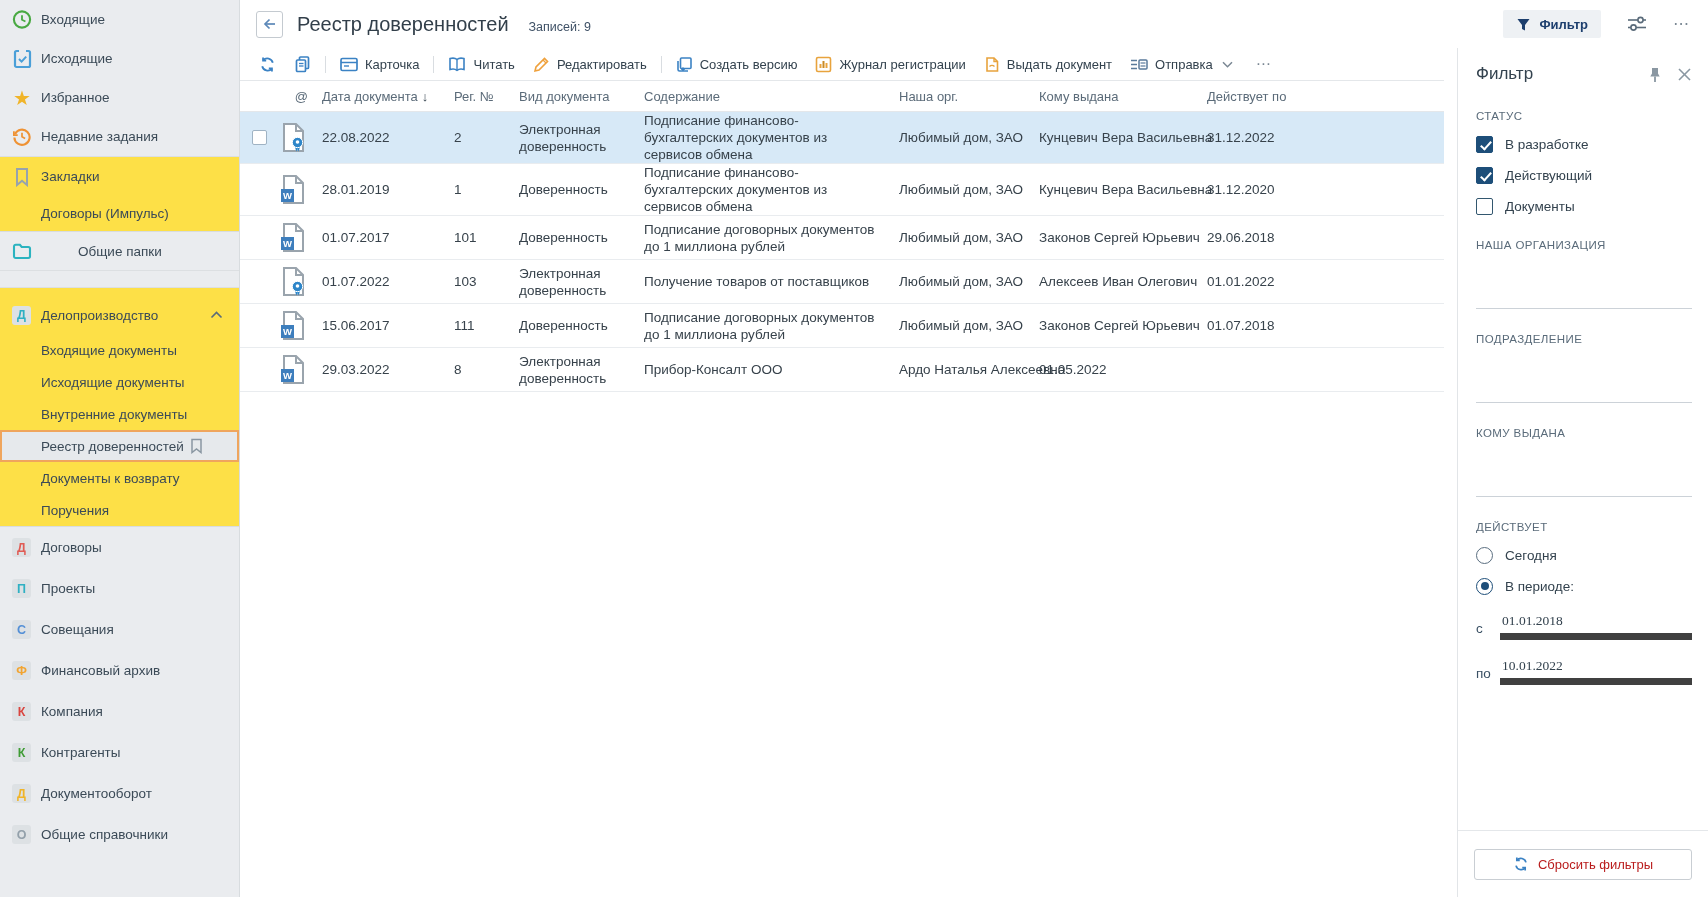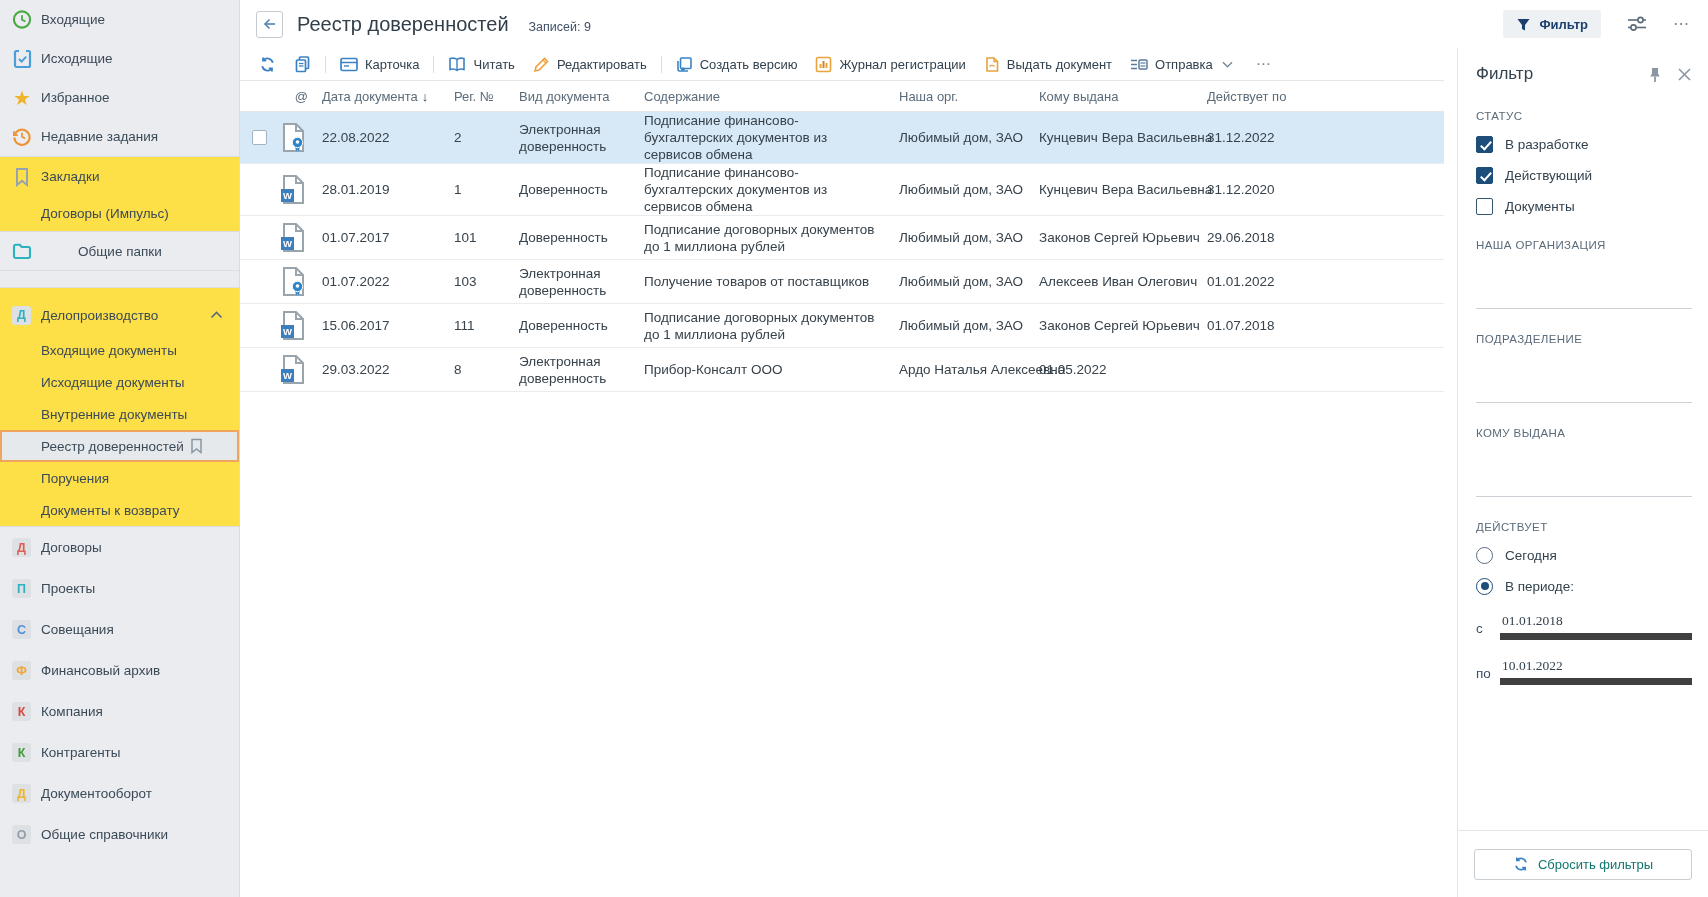--- a/index.html
+++ b/index.html
@@ -72,21 +72,21 @@
   .cb.checked::after { content:""; position:absolute; left:5.5px; top:2px; width:4px; height:9px; border:solid #fff; border-width:0 2px 2px 0; transform:rotate(42deg); }
   .fp-input { height:34px; border-bottom:1px solid #ccd2d8; margin-top:24px; }
   .sec-gap { margin-top:24px; }
   .radio { width:17px; height:17px; border:1px solid #5a6e80; border-radius:50%; position:relative; flex:0 0 17px; }
   .radio.selected { border-color:#1d4e79; }
   .radio.selected::after { content:""; position:absolute; left:3.5px; top:3.5px; width:8px; height:8px; border-radius:50%; background:#1d4e79; }
   .date-row { display:flex; align-items:flex-end; margin-top:18px; font-size:13.5px; color:#33424e; }
   .date-row .dlabel { width:24px; color:#3a5064; padding-bottom:4px; }
   .date-val { flex:1; border-bottom:7px solid #404040; padding:0 0 4px 2px;font-family:Liberation Serif, serif; }
   .fp-footer { flex:0 0 67px; border-top:1px solid #e4e7ea; display:flex; align-items:center; padding:0 16px; }
-  .reset-btn { width:100%; height:31px; border:1px solid #c9ced3; border-radius:3px; background:#fff; display:flex; align-items:center; justify-content:center; gap:9px; font-size:13px; color:#0f766e; font-family:inherit; }
+  .reset-btn { width:100%; height:31px; border:1px solid #c9ced3; border-radius:3px; background:#fff; display:flex; align-items:center; justify-content:center; gap:9px; font-size:13px; color:#b91c1c; font-family:inherit; }
 
   svg { display:block; }
 </style>
 </head>
 <body>
 
 <div class="app">
 
   <div class="sidebar">
 
@@ -176,24 +176,24 @@
       </div>
       <div class="sub-row selected">
         <span>Реестр доверенностей</span>
         <span>
           <svg width="13" height="16" viewBox="0 0 13 16">
               <path d="M2 1.5h9v13l-4.5-3.6L2 14.5z" fill="none" stroke="#8a97a2" stroke-width="1.5"></path>
             </svg>
         </span>
       </div>
       <div class="sub-row">
+        <span>Документы к возврату</span>
+      </div>
+      <div class="sub-row">
         <span>Поручения</span>
-      </div>
-      <div class="sub-row">
-        <span>Документы к возврату</span>
       </div>
     </div>
 
     <div class="side-item" style="height:41px">
       <span class="letter-chip" style="color:#e05c55">Д</span>
       <span>Договоры</span>
     </div>
     <div class="side-item" style="height:41px">
       <span class="letter-chip" style="color:#2fb0c3">П</span>
       <span>Проекты</span>

